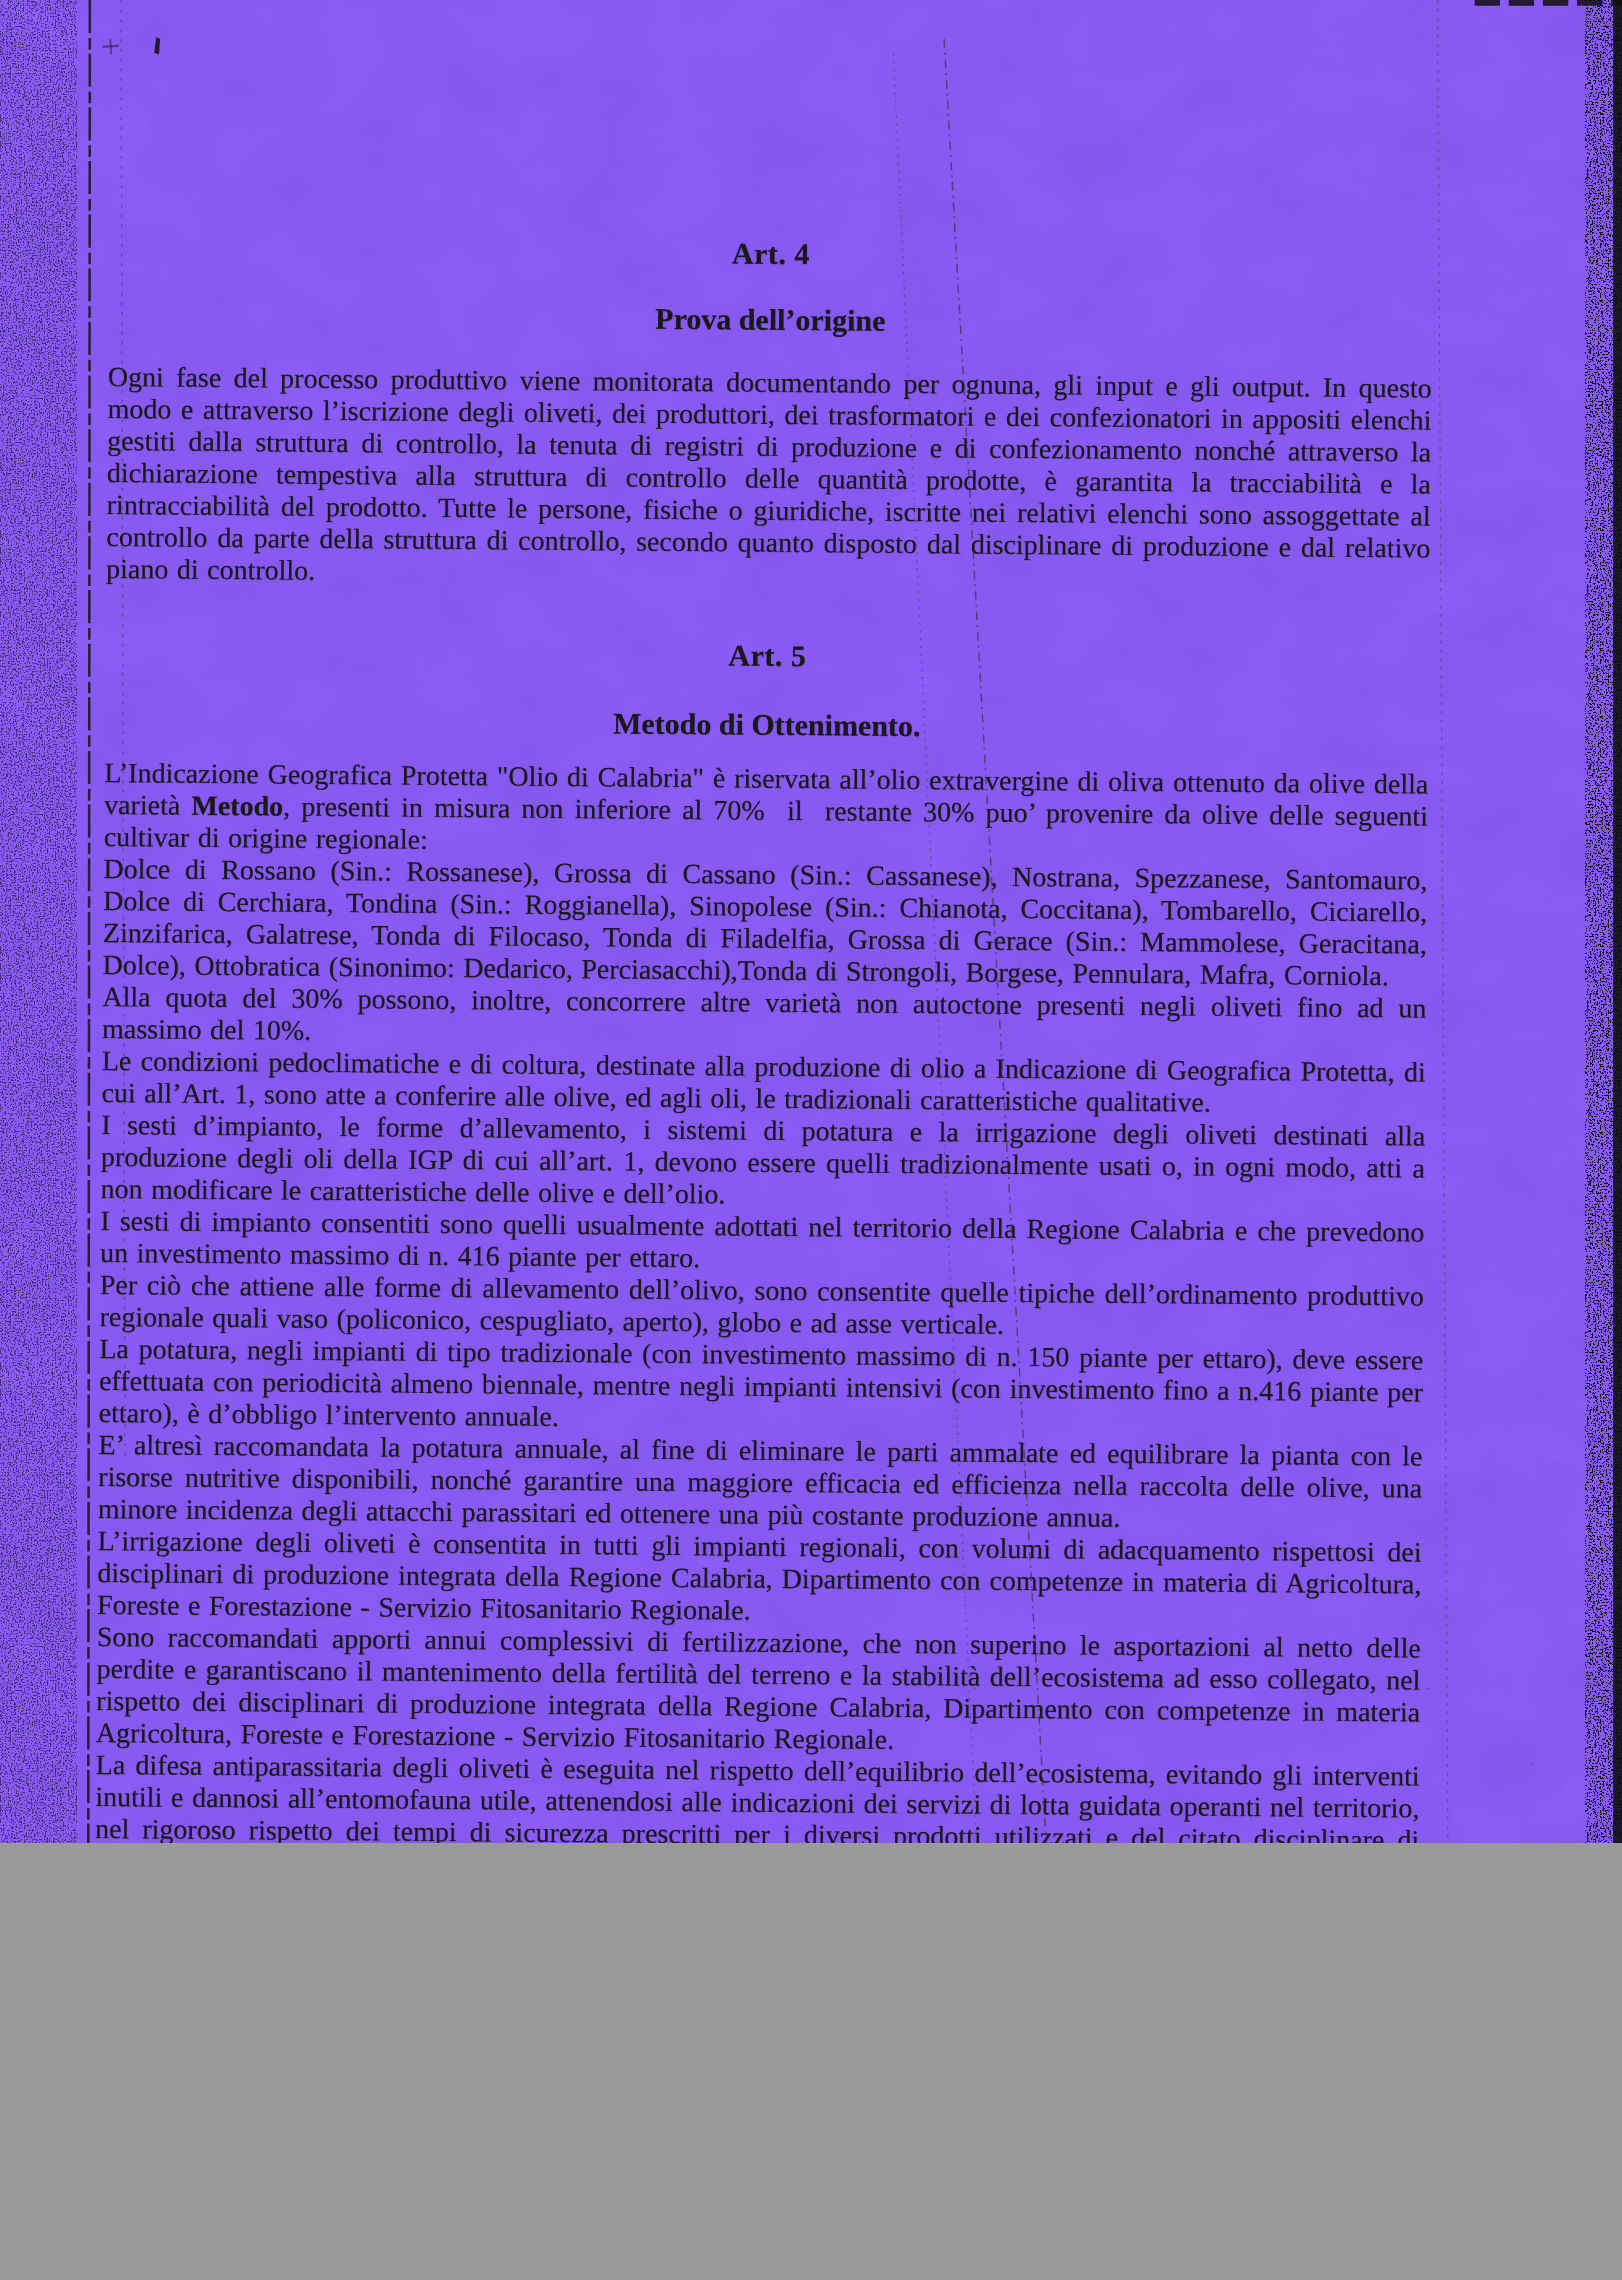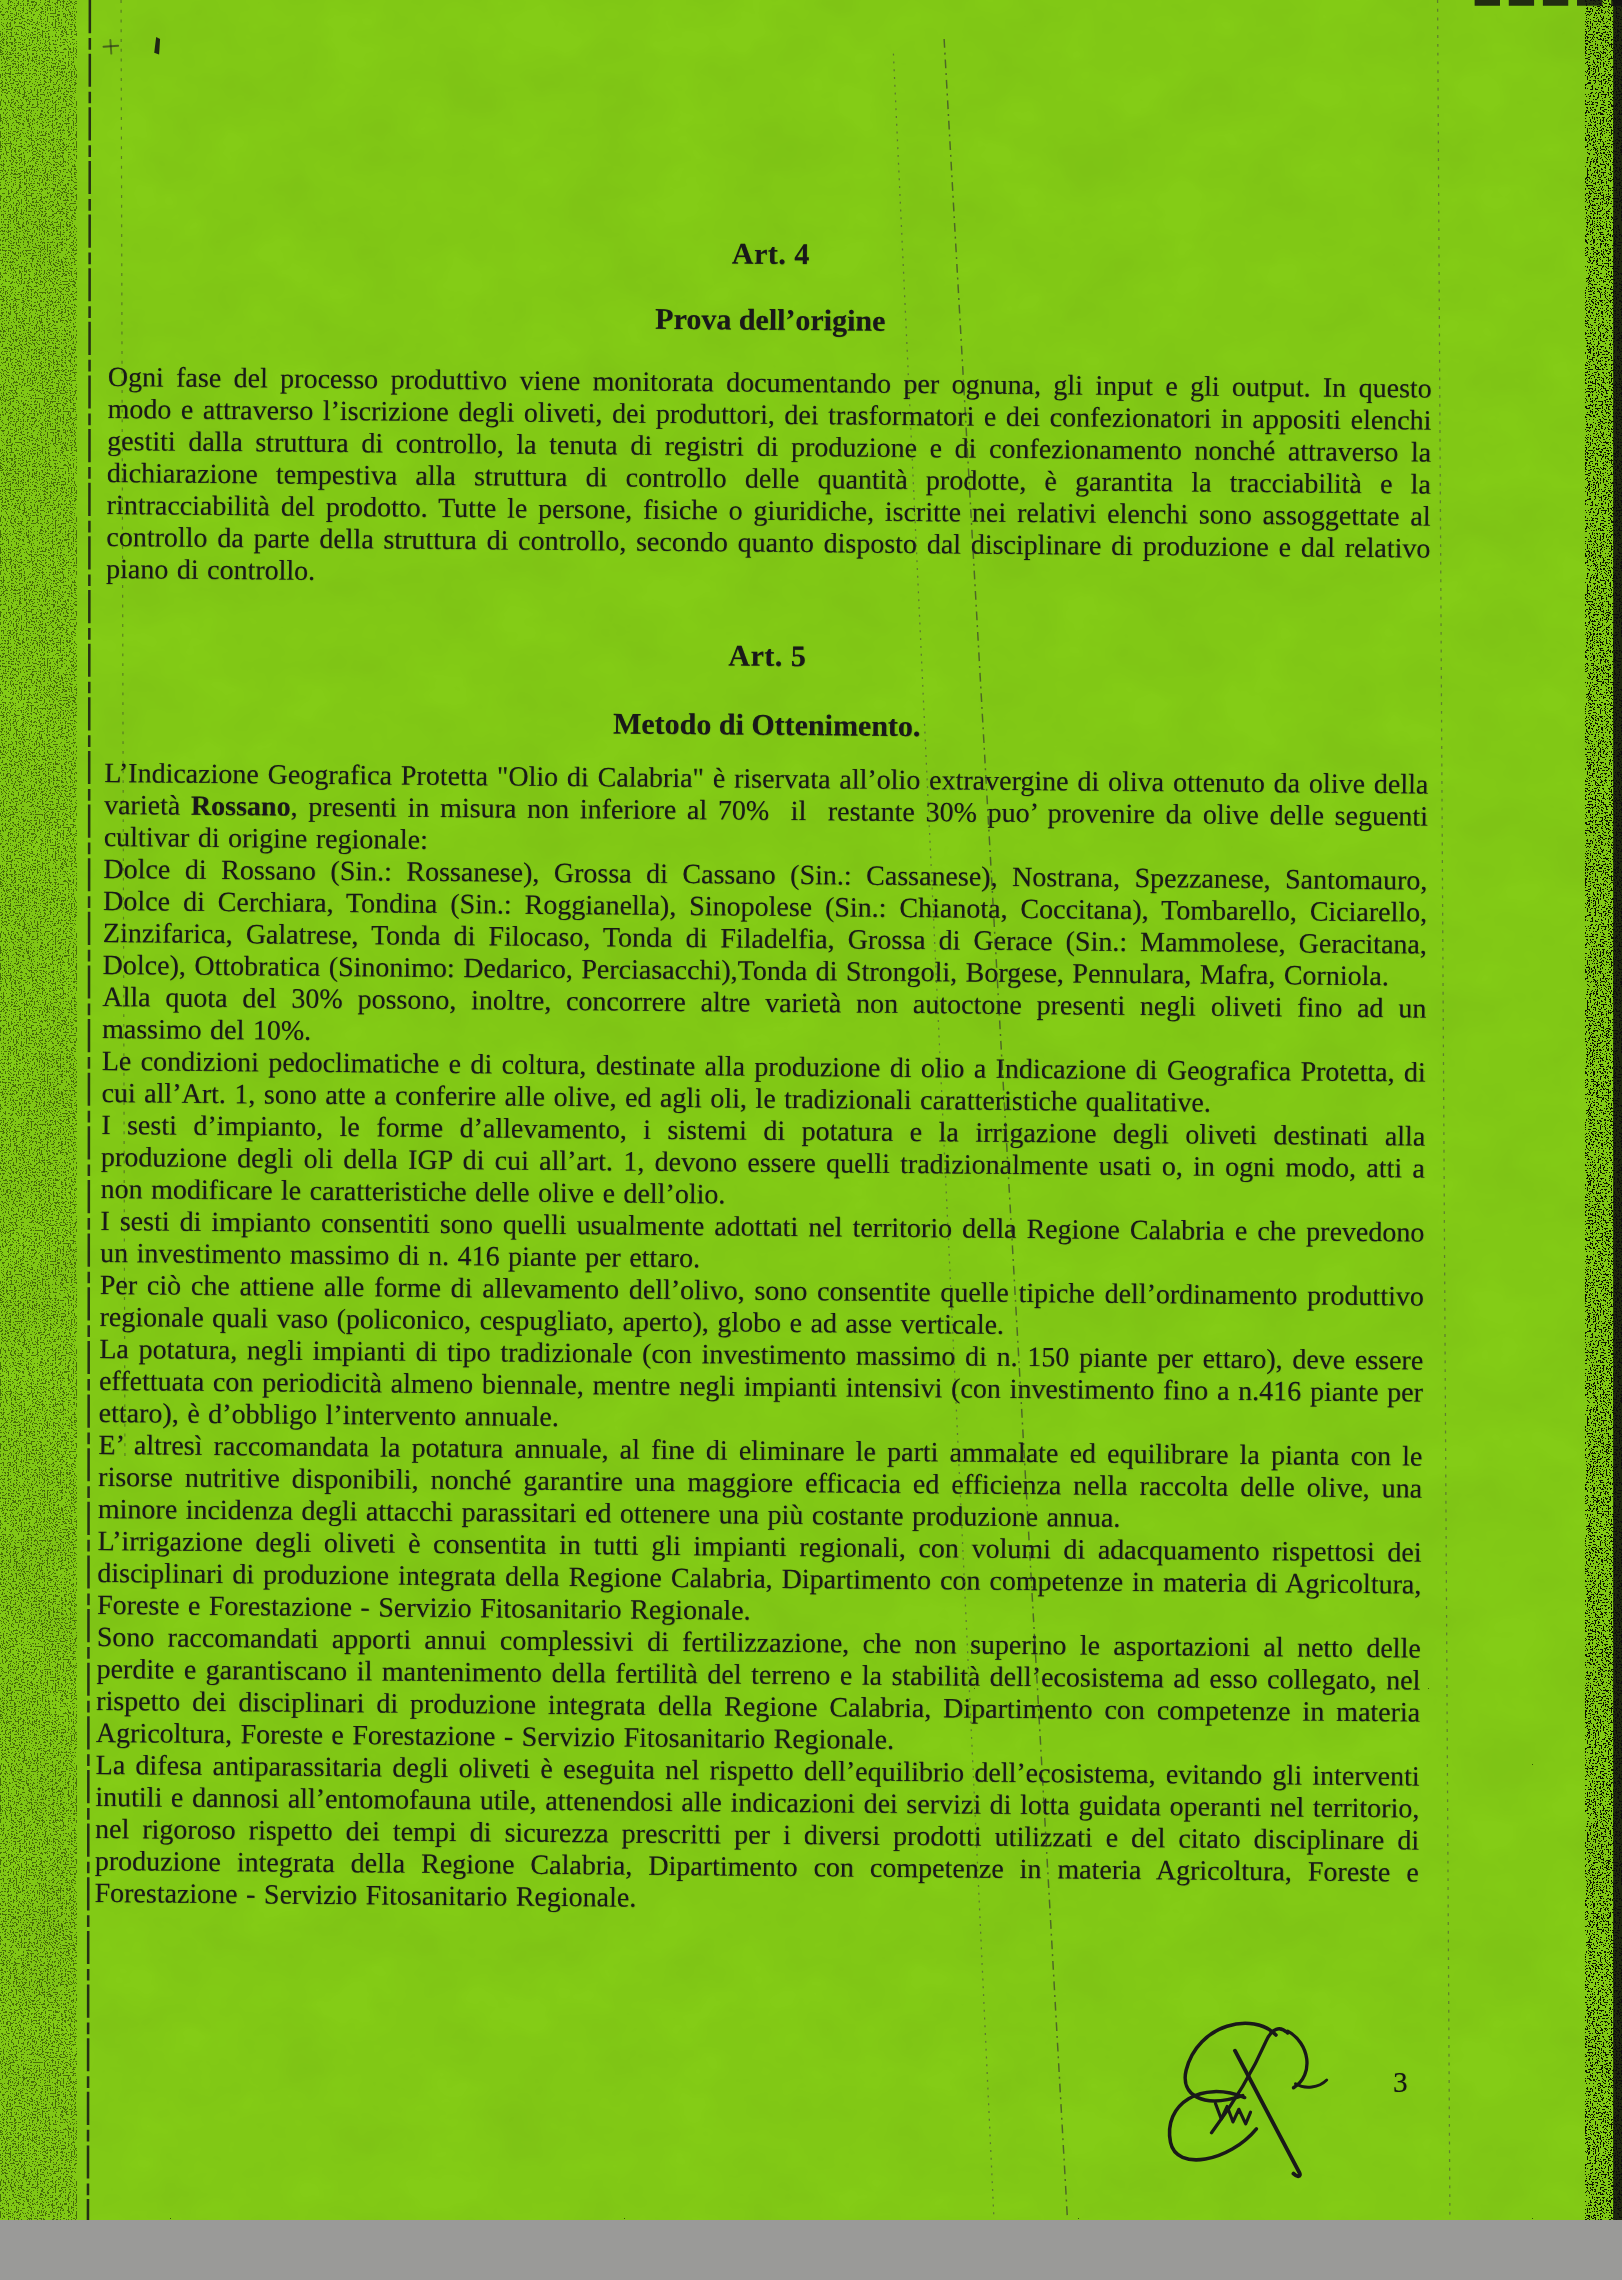--- a/index.html
+++ b/index.html
@@ -1,19 +1,19 @@
 <!DOCTYPE html>
 <html><head>
 <meta charset="utf-8">
 <style>
   html,body{margin:0;padding:0;background:#9a9a98;}
   .page{
     position:relative;
-    width:1623px;height:2220px;
-    background:#84cc16;
+    width:1623px;height:1843px;
+    background:#8b5cf6;
     overflow:hidden;
     font-family:"Liberation Serif", serif;
   }
   .content{
     position:absolute;
     left:109px;top:232px;width:1324px;
     transform:rotate(0.5deg);
     transform-origin:0 0;
     color:#1a1a1a;
     text-shadow:0.3px 0.3px 0.8px rgba(15,15,15,.5);
@@ -52,21 +52,21 @@
 <div class="page">
 
   <div class="content">
     <div class="art-title">Art. 4</div>
     <div class="art-sub">Prova dell’origine</div>
     <p class="para">Ogni fase del processo produttivo viene monitorata documentando per ognuna, gli input e gli output. In questo modo e attraverso l’iscrizione degli oliveti, dei produttori, dei trasformatori e dei confezionatori in appositi elenchi  gestiti dalla struttura di controllo, la tenuta di registri di produzione e di confezionamento nonché attraverso la dichiarazione tempestiva alla struttura di controllo delle quantità prodotte, è garantita la tracciabilità e la rintracciabilità del prodotto. Tutte le persone, fisiche o giuridiche, iscritte nei relativi elenchi sono assoggettate al controllo da parte della struttura di controllo, secondo quanto disposto dal disciplinare di produzione e dal relativo piano di controllo.</p>
 
     <div class="art-title art5-title">Art. 5</div>
     <div class="art-sub art5-sub">Metodo di Ottenimento.</div>
 
-    <p class="para"><span>L’Indicazione Geografica Protetta "Olio di Calabria" è riservata all’olio extravergine di oliva ottenuto da olive della varietà </span><span class="b">Rossano</span><span>, presenti in misura non inferiore al 70%&nbsp; il &nbsp;restante 30% puo’ provenire da olive delle seguenti cultivar di origine regionale:</span></p>
+    <p class="para"><span>L’Indicazione Geografica Protetta "Olio di Calabria" è riservata all’olio extravergine di oliva ottenuto da olive della varietà </span><span class="b">Metodo</span><span>, presenti in misura non inferiore al 70%&nbsp; il &nbsp;restante 30% puo’ provenire da olive delle seguenti cultivar di origine regionale:</span></p>
 
     <p class="para">Dolce di Rossano (Sin.: Rossanese), Grossa di Cassano (Sin.: Cassanese), Nostrana, Spezzanese, Santomauro, Dolce di Cerchiara, Tondina (Sin.: Roggianella), Sinopolese (Sin.: Chianota, Coccitana), Tombarello, Ciciarello, Zinzifarica, Galatrese, Tonda di Filocaso, Tonda di Filadelfia, Grossa di Gerace (Sin.: Mammolese, Geracitana, Dolce), Ottobratica (Sinonimo: Dedarico, Perciasacchi),Tonda di Strongoli, Borgese, Pennulara, Mafra, Corniola.</p>
     <p class="para">Alla quota del 30% possono, inoltre, concorrere altre varietà non autoctone presenti negli oliveti fino ad un massimo del 10%.</p>
     <p class="para">Le condizioni pedoclimatiche e di coltura, destinate alla produzione di olio a Indicazione di Geografica Protetta, di cui all’Art. 1, sono atte a conferire alle olive, ed agli oli, le tradizionali caratteristiche qualitative.</p>
     <p class="para">I sesti d’impianto, le forme d’allevamento, i sistemi di potatura e la irrigazione degli oliveti destinati alla produzione degli oli della IGP di cui all’art. 1, devono essere quelli tradizionalmente usati o, in ogni modo, atti a non modificare le caratteristiche delle olive e dell’olio.</p>
     <p class="para">I sesti di impianto consentiti sono quelli usualmente adottati nel territorio della Regione Calabria e che prevedono un investimento massimo di n. 416 piante per ettaro.</p>
     <p class="para">Per ciò che attiene alle forme di allevamento dell’olivo, sono consentite quelle tipiche dell’ordinamento produttivo regionale quali vaso (policonico, cespugliato, aperto), globo e ad asse verticale.</p>
     <p class="para">La potatura, negli impianti di tipo tradizionale (con investimento massimo di n. 150 piante per ettaro), deve essere effettuata con periodicità almeno biennale, mentre negli impianti intensivi (con investimento fino a n.416 piante per ettaro), è d’obbligo l’intervento annuale.</p>
     <p class="para">E’ altresì raccomandata la potatura annuale, al fine di eliminare le parti ammalate ed equilibrare la pianta con le risorse nutritive disponibili, nonché garantire una maggiore efficacia ed efficienza nella raccolta delle olive, una minore incidenza degli attacchi parassitari ed ottenere una più costante produzione annua.</p>
     <p class="para">L’irrigazione degli oliveti è consentita in tutti gli impianti regionali, con volumi di adacquamento rispettosi dei disciplinari di produzione integrata della Regione Calabria, Dipartimento con competenze in materia di Agricoltura, Foreste e Forestazione - Servizio Fitosanitario Regionale.</p>

